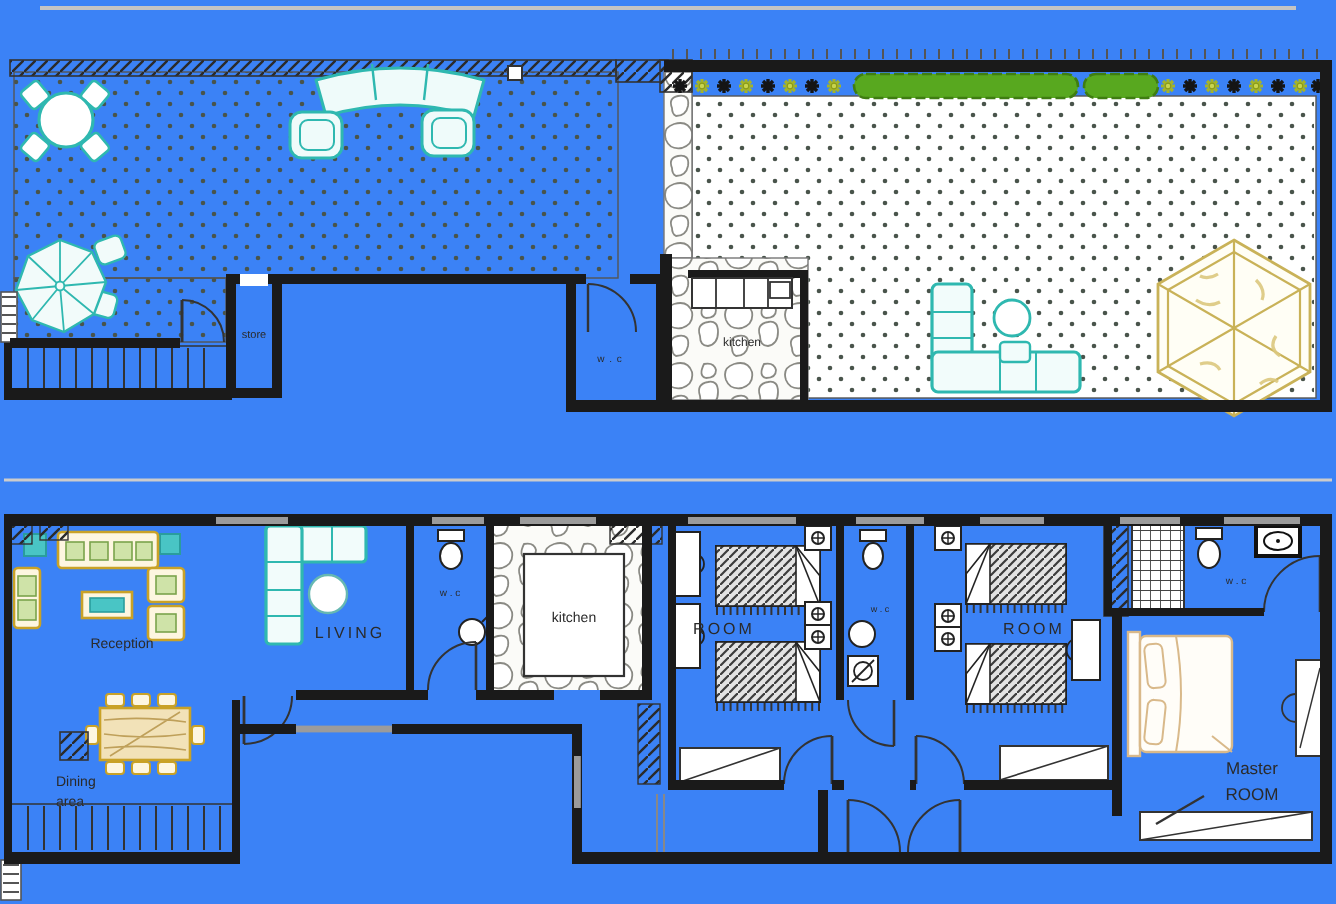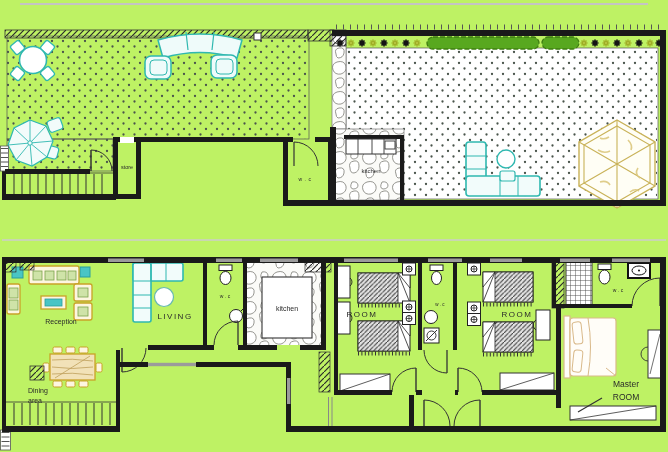--- a/index.html
+++ b/index.html
@@ -1,16 +1,16 @@
 <!DOCTYPE html>
 <html><head>
 <meta charset="utf-8">
 <style>
   html,body{margin:0;padding:0;background:#ffffff;}
-  .stage{position:relative;width:668px;height:452px;background:#bef264;overflow:hidden;
+  .stage{position:relative;width:668px;height:452px;background:#3b82f6;overflow:hidden;
          font-family:"Liberation Sans", sans-serif;}
   svg text{font-family:"Liberation Sans", sans-serif;fill:#2a2a2a;}
 </style>
 </head>
 <body>
 
 <div class="stage">
 <svg width="668" height="452" viewBox="0 0 668 452">
   <defs>
     <pattern id="dots" width="11" height="11" patternUnits="userSpaceOnUse">

